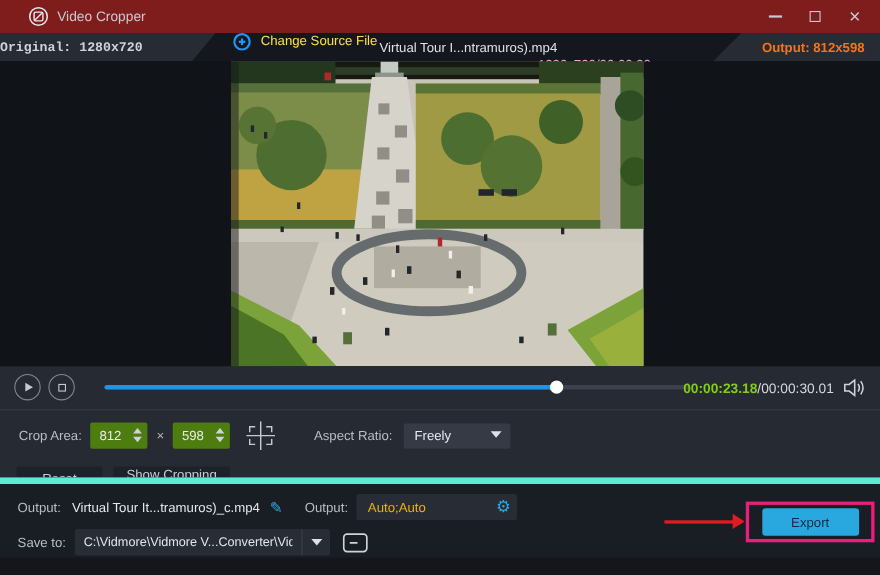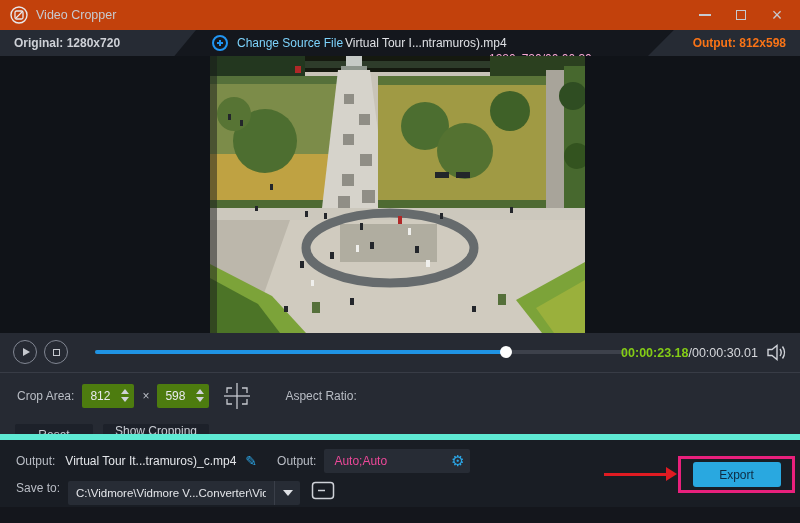--- a/index.html
+++ b/index.html
@@ -1,42 +1,42 @@
 <!DOCTYPE html>
 <html><head>
 <meta charset="utf-8">
 <style>
   * { margin:0; padding:0; box-sizing:border-box; }
   body { background:#000; }
   #app{ position:relative; width:800px; height:523px; background:#14161c;
         font-family:"Liberation Sans", sans-serif; overflow:hidden; }
 
   
-  .titlebar{ position:absolute; top:0; left:0; right:0; height:30px; background:#c2410c;
-             display:flex; align-items:center; }
+  .titlebar{ position:absolute; top:0; left:0; right:0; height:30px; background:#7f1d1d;
+             display:flex; align-items:center;padding-left:16px; }
   .app-icon{ margin-left:10px; display:flex; }
   .title{ color:#c7cad1; font-size:12.5px; margin-left:8px; }
   .win-controls{ margin-left:auto; display:flex; align-items:center; gap:14px; margin-right:12px; }
   .win-btn{ width:22px; height:22px; display:flex; align-items:center; justify-content:center; cursor:pointer; }
   .min-glyph{ width:12px; height:2px; background:#c7cad1; }
   .max-glyph{ width:10px; height:10px; border:1.5px solid #c7cad1; }
   .close-glyph{ color:#c7cad1; font-size:18px; line-height:1; }
 
   
   .infobar{ position:absolute; top:30px; left:0; right:0; height:26px; background:#14171d; }
   .info-left{ position:absolute; left:0; top:0; bottom:0; width:196px; background:#262b34;
               clip-path:polygon(0 0,100% 0,89% 100%,0 100%);
-              display:flex; align-items:center; padding-left:14px;
-              color:#ced1d7; font-size:12px; font-weight:bold; }
+              display:flex; align-items:center; 
+              color:#ced1d7; font-size:12px; font-weight:bold;font-family:Liberation Mono, monospace; }
   .info-right{ position:absolute; right:0; top:0; bottom:0; width:152px; background:#262b34;
                clip-path:polygon(17% 0,100% 0,100% 100%,0 100%);
                display:flex; align-items:center; justify-content:flex-end; padding-right:14px;
                color:#f97316; font-size:12px; font-weight:bold; }
-  .change-source{ position:absolute; left:212px; top:0; bottom:0; display:flex; align-items:center;
-                  gap:9px; color:#7dd3fc; font-size:12px; cursor:pointer; }
+  .change-source{ position:absolute; left:212px; top:0; bottom:0; display:flex; 
+                  gap:9px; color:#fde047; font-size:12px; cursor:pointer; }
   .plus-icon{ width:16px; height:16px; border:2px solid #2196f3; border-radius:50%; position:relative; }
   .plus-icon::before, .plus-icon::after{ content:""; position:absolute; background:#2196f3; }
   .plus-icon::before{ left:50%; top:3px; bottom:3px; width:2px; transform:translateX(-50%); }
   .plus-icon::after{ top:50%; left:3px; right:3px; height:2px; transform:translateY(-50%); }
   .file-name{ position:absolute; left:345px; top:0; height:26px; line-height:26px; color:#dfe1e5; font-size:12px; }
   .file-info{ position:absolute; left:489px; top:16px; height:26px; line-height:26px; color:#f9a8d4; font-size:12px; }
 
   
   .preview{ position:absolute; top:56px; left:0; width:800px; height:277px; background:#101318; }
   .video{ position:absolute; left:210px; top:0; width:375px; height:277px; }
@@ -86,23 +86,23 @@
 
   
   .bottom{ position:absolute; top:434px; left:0; right:0; height:73px; background:#191d24;
            border-top:6px solid #5eead4;padding-left:28px; }
   .out-row{ position:absolute; top:9px; left:16px; height:24px; display:flex; align-items:center; font-size:12px; }
   .out-name{ color:#e4e6ea; margin-left:10px; }
   .pencil{ color:#2ba7e8; font-size:14px; margin-left:9px; cursor:pointer; }
   .fmt-label{ margin-left:20px; }
   .fmt-field{ position:relative; width:146px; height:24px; background:#272c35; border-radius:2px; margin-left:8px; }
   .fmt-field input{ width:110px; height:100%; background:transparent; border:none; outline:none;
-                    color:#ec4899; font-size:12px; padding-left:10px; font-family:inherit; }
+                    color:#eab308; font-size:12px; padding-left:10px; font-family:inherit; }
   .gear{ position:absolute; right:6px; top:3px; color:#2ba7e8; font-size:15px; line-height:18px; cursor:pointer; }
-  .save-row{ position:absolute; top:41px; left:16px; height:24px; display:flex; font-size:12px; }
+  .save-row{ position:absolute; top:41px; left:16px; height:24px; display:flex; align-items:center; font-size:12px; }
   .path-select{ position:relative; width:232px; height:24px; background:#272c35; border-radius:2px;
                 margin-left:8px; display:flex; align-items:center; cursor:pointer; }
   .path-text{ padding-left:8px; color:#e4e6ea; font-size:11.5px; white-space:nowrap; overflow:hidden; max-width:198px; }
   .path-caret{ position:absolute; right:0; top:0; width:26px; height:100%; border-left:1px solid #3a3f49;
                display:flex; align-items:center; justify-content:center; }
   .path-caret i{ width:0; height:0; border-left:5px solid transparent; border-right:5px solid transparent;
                  border-top:6px solid #dfe1e5; }
   .folder-btn{ margin-left:11px; background:transparent; border:none; display:flex; cursor:pointer; }
   .export-wrap{ position:absolute; top:16px; left:678px; width:117px; height:37px;
                 border:3px solid #e8207c; display:flex; align-items:center; justify-content:center; }
@@ -286,20 +286,24 @@
             <path d="M9 5 H4 V10"></path>
               <path d="M19 5 H24 V10"></path>
             <path d="M4 16 V21 H9"></path>
               <path d="M24 16 V21 H19"></path>
             <path d="M14 0 V26"></path>
               <path d="M1 13 H27"></path>
           </g>
         </svg>
       </span>
       <span class="lbl aspect-label">Aspect Ratio:</span>
+      <span class="dropdown">
+        <span>Freely</span>
+        <i class="dd-caret"></i>
+      </span>
     </div>
     <div class="btn-row">
       <button class="panel-btn reset">Reset</button>
       <button class="panel-btn showbox">Show Cropping Box</button>
     </div>
   </div>
 
   <div class="bottom">
     <div class="out-row">
       <span class="lbl">Output:</span>

